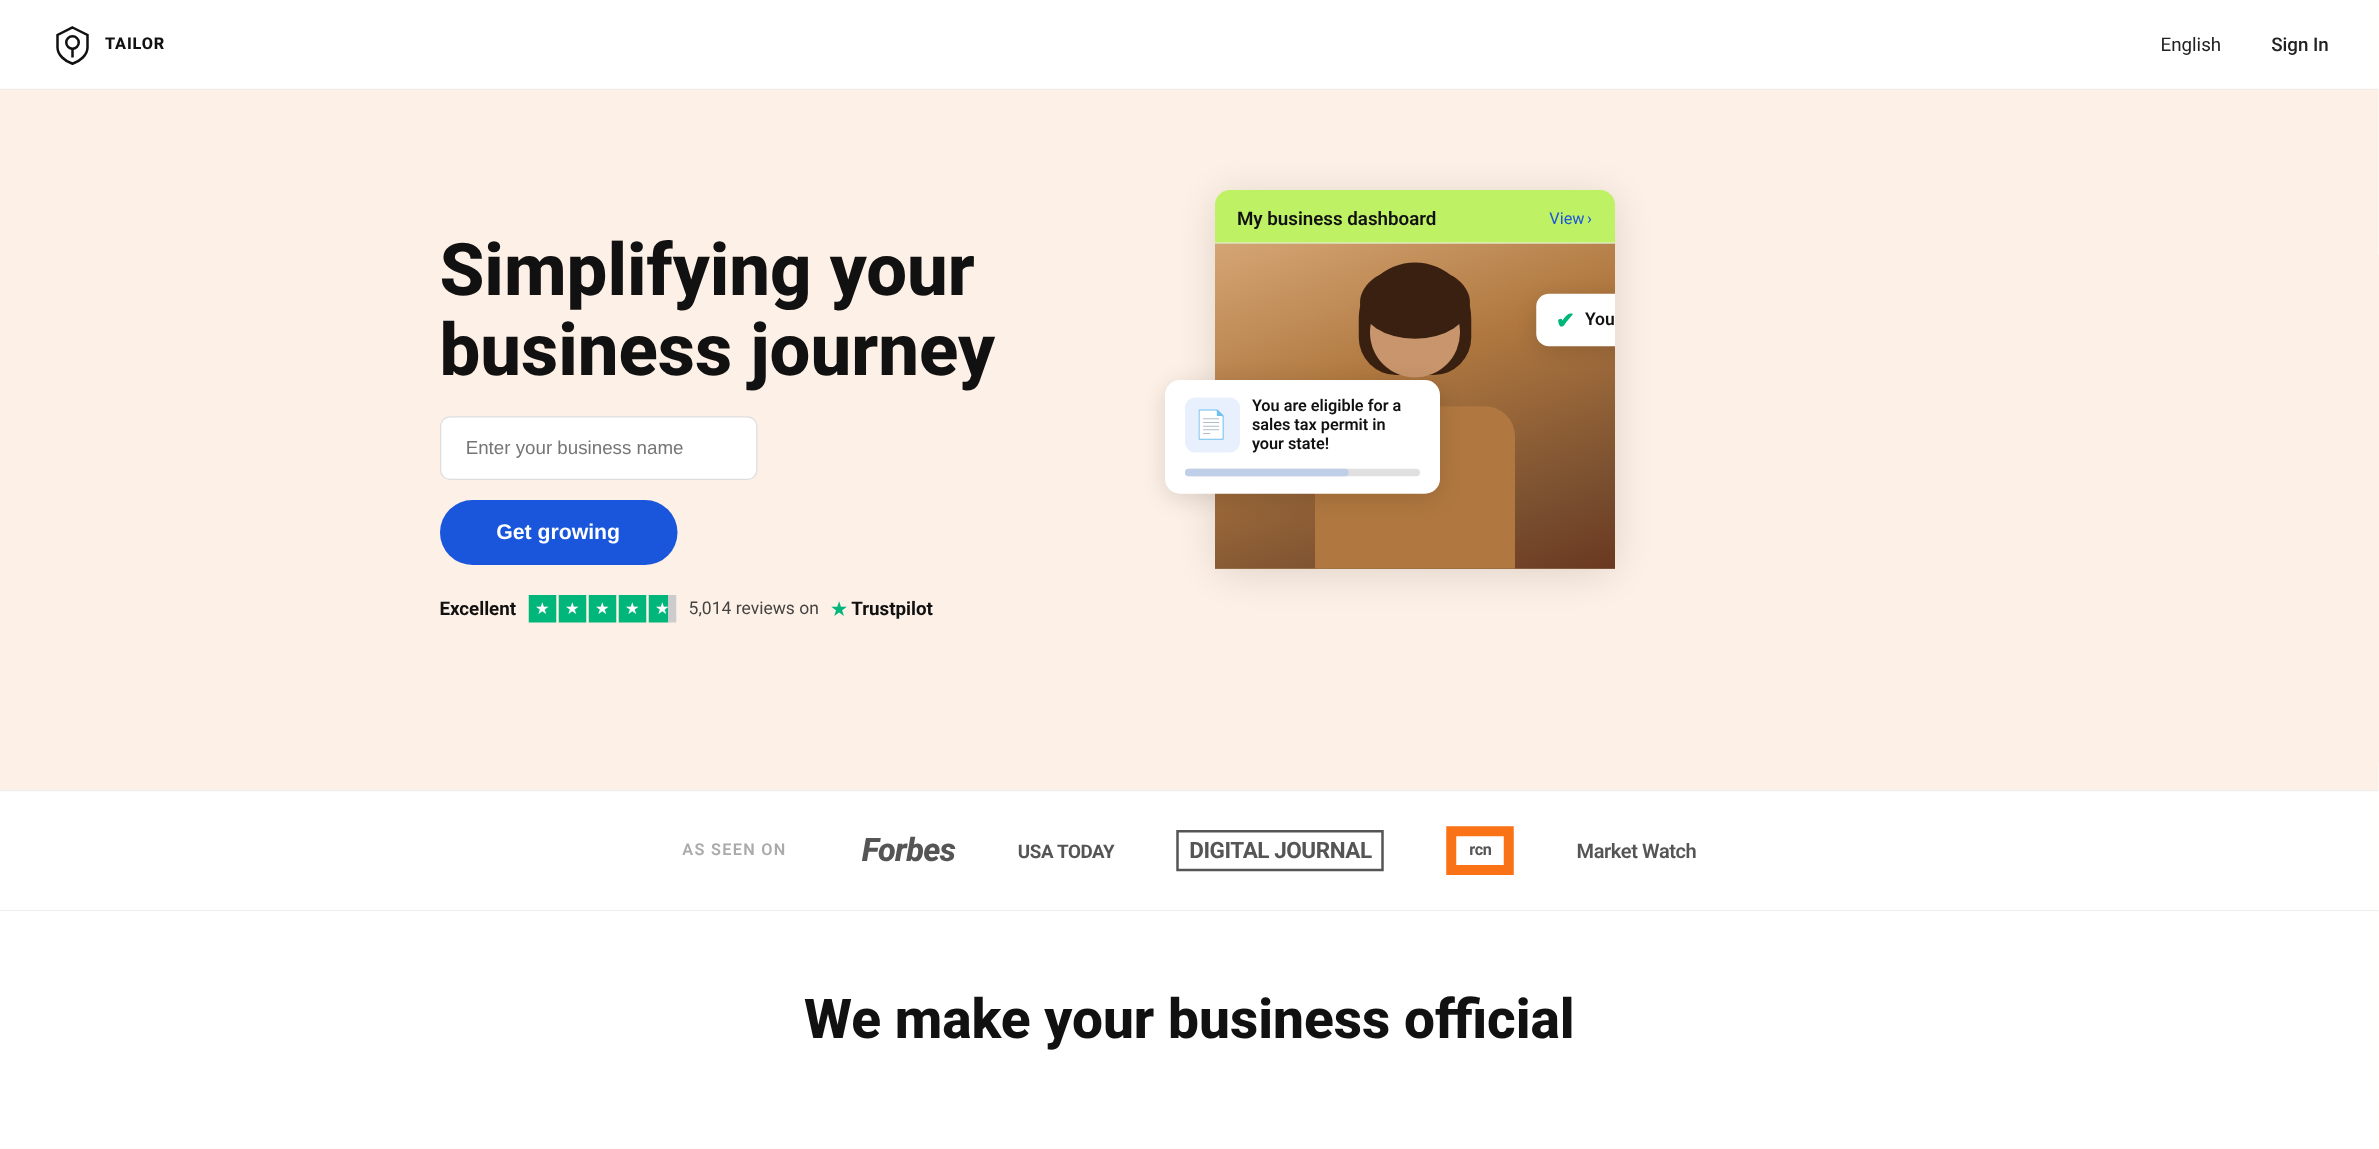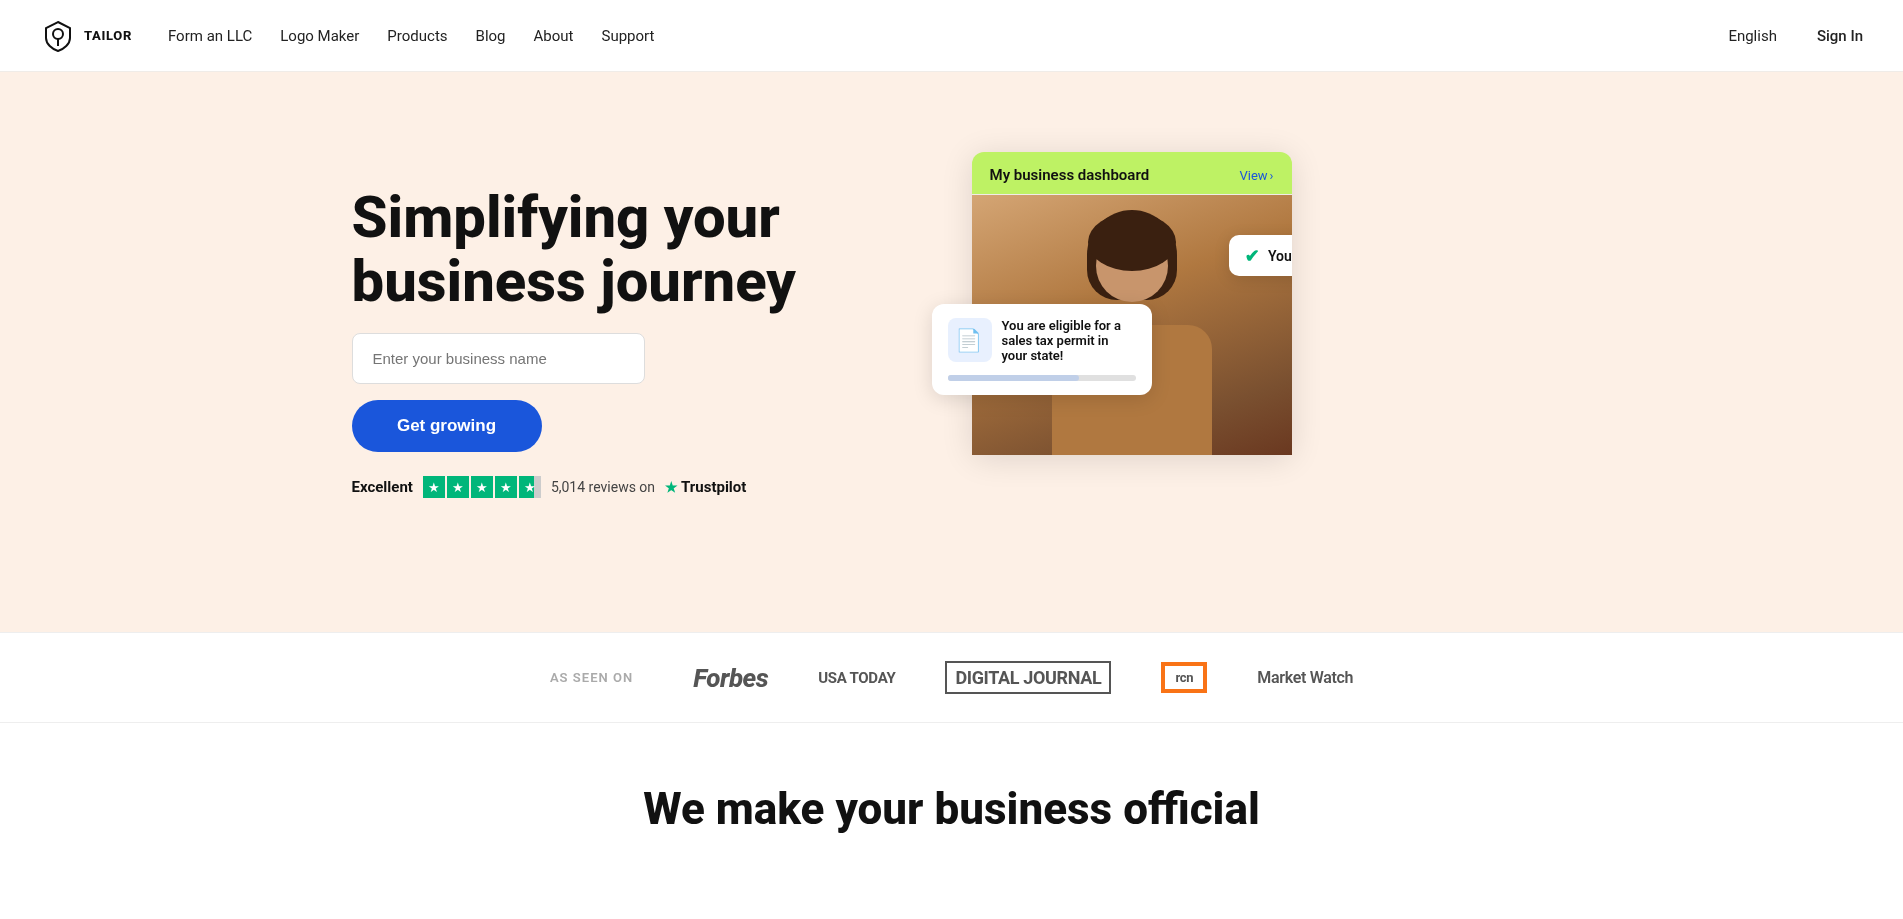--- a/index.html
+++ b/index.html
@@ -45,21 +45,21 @@
       max-width: 1200px;
       width: 100%;
       gap: 60px;
     }
     .hero-left { flex: 0 0 480px; max-width: 480px; }
     .hero-title { font-size: 58px; font-weight: 800; color: #111; line-height: 1.1; margin-bottom: 20px; }
     .hero-subtitle { font-size: 16px; color: #444; line-height: 1.6; margin-bottom: 32px; max-width: 400px; }
     .hero-subtitle span { color: #1a56db; }
     .hero-input-wrap { margin-bottom: 16px; }
     .hero-input {
-      width: 293px;
+      width: 254px;
       padding: 16px 20px;
       border: 1.5px solid #ddd;
       border-radius: 8px;
       font-size: 15px;
       color: #555;
       outline: none;
       background: #fff;
     }
     .hero-btn {
       display: block;
@@ -187,21 +187,21 @@
       align-items: center;
       justify-content: center;
       gap: 60px;
     }
     .as-seen-label { font-size: 13px; color: #aaa; letter-spacing: 0.08em; font-weight: 600; }
     .media-logos { display: flex; align-items: center; gap: 50px; }
     .media-logo { font-size: 20px; font-weight: 800; color: #555; letter-spacing: -0.02em; }
     .media-logo.forbes { font-size: 26px; font-style: italic; }
     .media-logo.usa-today { font-size: 15px; font-weight: 700; line-height: 1.2; text-align: center; }
     .media-logo.digital-journal { font-size: 18px; font-weight: 700; border: 2px solid #555; padding: 4px 8px; }
-    .media-logo.rcn { font-size: 13px; font-weight: 700; border: 4px solid #f97316; padding: 4px 10px; }
+    .media-logo.rcn { font-size: 13px; font-weight: 700; border: 8px solid #f97316; padding: 4px 10px; }
     .media-logo.market-watch { font-size: 16px; font-weight: 600; line-height: 1.2; }
 
     
     .bottom-section {
       background: #fff;
       padding: 60px 0 40px;
       text-align: center;
     }
     .bottom-title { font-size: 44px; font-weight: 800; color: #111; }
   </style>
@@ -212,28 +212,20 @@
   <div class="nav-left">
     <a class="nav-logo" href="#">
       <svg class="nav-logo-icon" viewBox="0 0 36 36" fill="none" xmlns="http://www.w3.org/2000/svg">
         <rect width="36" height="36" rx="6" fill="white"></rect>
         <path d="M18 4 L30 10 L30 20 C30 26 24 31 18 33 C12 31 6 26 6 20 L6 10 Z" fill="none" stroke="#111" stroke-width="2"></path>
         <circle cx="18" cy="16" r="5" fill="none" stroke="#111" stroke-width="2"></circle>
         <line x1="18" y1="21" x2="18" y2="28" stroke="#111" stroke-width="2"></line>
       </svg>
       <span class="nav-logo-text">TAILOR</span>
     </a>
-    <div class="nav-links">
-      <a class="nav-link" href="#">Form an LLC</a>
-      <a class="nav-link" href="#">Logo Maker</a>
-      <a class="nav-link" href="#">Products</a>
-      <a class="nav-link" href="#">Blog</a>
-      <a class="nav-link" href="#">About</a>
-      <a class="nav-link" href="#">Support</a>
-    </div>
   </div>
   <div class="nav-right">
     <span class="nav-lang">English</span>
     <span class="nav-signin">Sign In</span>
   </div>
 </nav>
 
 <section class="hero">
   <div class="hero-inner">
 

